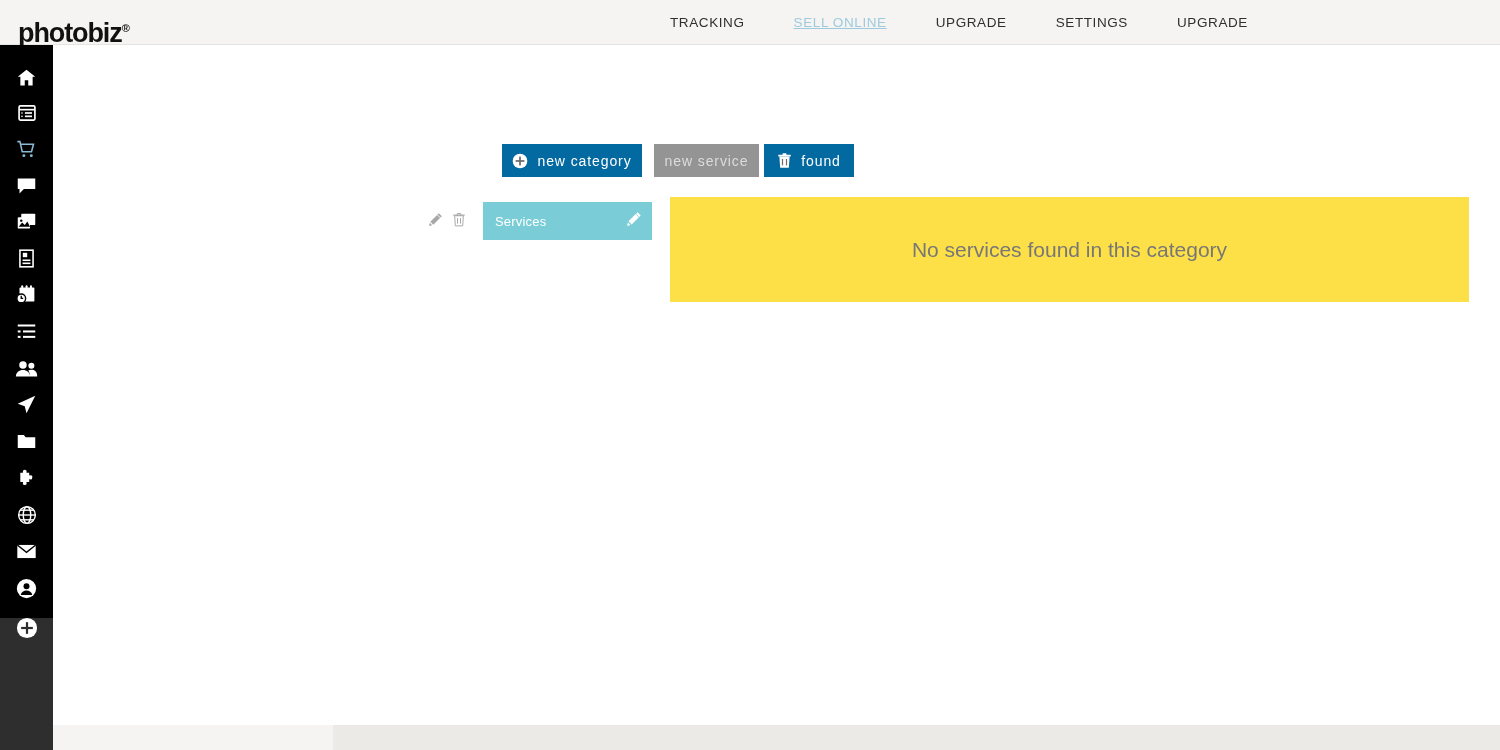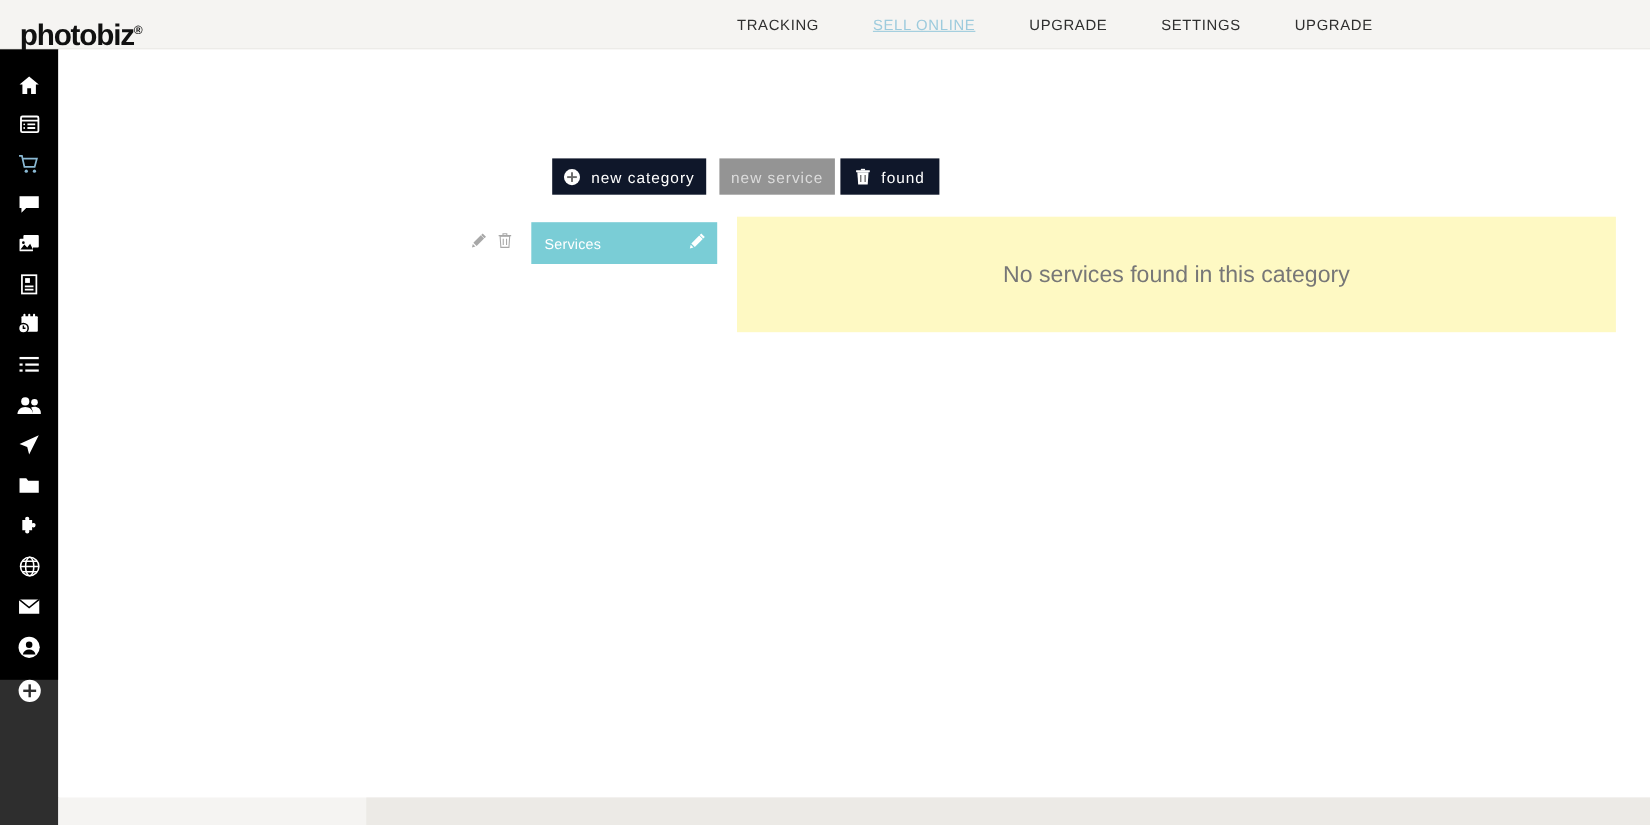--- a/index.html
+++ b/index.html
@@ -83,21 +83,21 @@
   .btnrow {
     position: absolute; left: 449px; top: 99px;
     display: flex; align-items: center;
   }
   .btn {
     height: 33px; border: none; cursor: pointer;
     display: inline-flex; align-items: center; justify-content: center;
     gap: 9px; padding: 0 17px;
     font-family: "Liberation Sans", sans-serif;
     font-size: 14px; letter-spacing: 0.9px;
-    color: #ffffff; background: #0f172a;
+    color: #ffffff; background: #0369a1;
     white-space: nowrap;
   }
   .btn-new-category { width: 140px; }
   .btn-disabled {
     background: #949494; color: #dcdcdc; cursor: default;
     margin-left: 12px; width: 105px; padding: 0 8px;
   }
   .btn-delete { margin-left: 5px; width: 90px; }
   .btn svg { display: block; flex: 0 0 auto; }
 
@@ -120,21 +120,21 @@
     cursor: pointer;
   }
   .cat-pill-label {
     flex: 1; color: #ffffff; font-size: 13px; letter-spacing: 0.2px;
   }
   .cat-pill-edit { color: #ffffff; display: flex; align-items: center; }
 
   .empty-panel {
     position: absolute; left: 617px; top: 152px;
     width: 799px; height: 105px;
-    background: #fef9c3;
+    background: #fde047;
     display: flex; align-items: center; justify-content: center;
   }
   .empty-panel-text {
     font-size: 21px; color: #777777; font-weight: 400;
   }
 
   
   .footer {
     position: absolute; left: 53px; top: 725px;
     width: 1447px; height: 25px;

